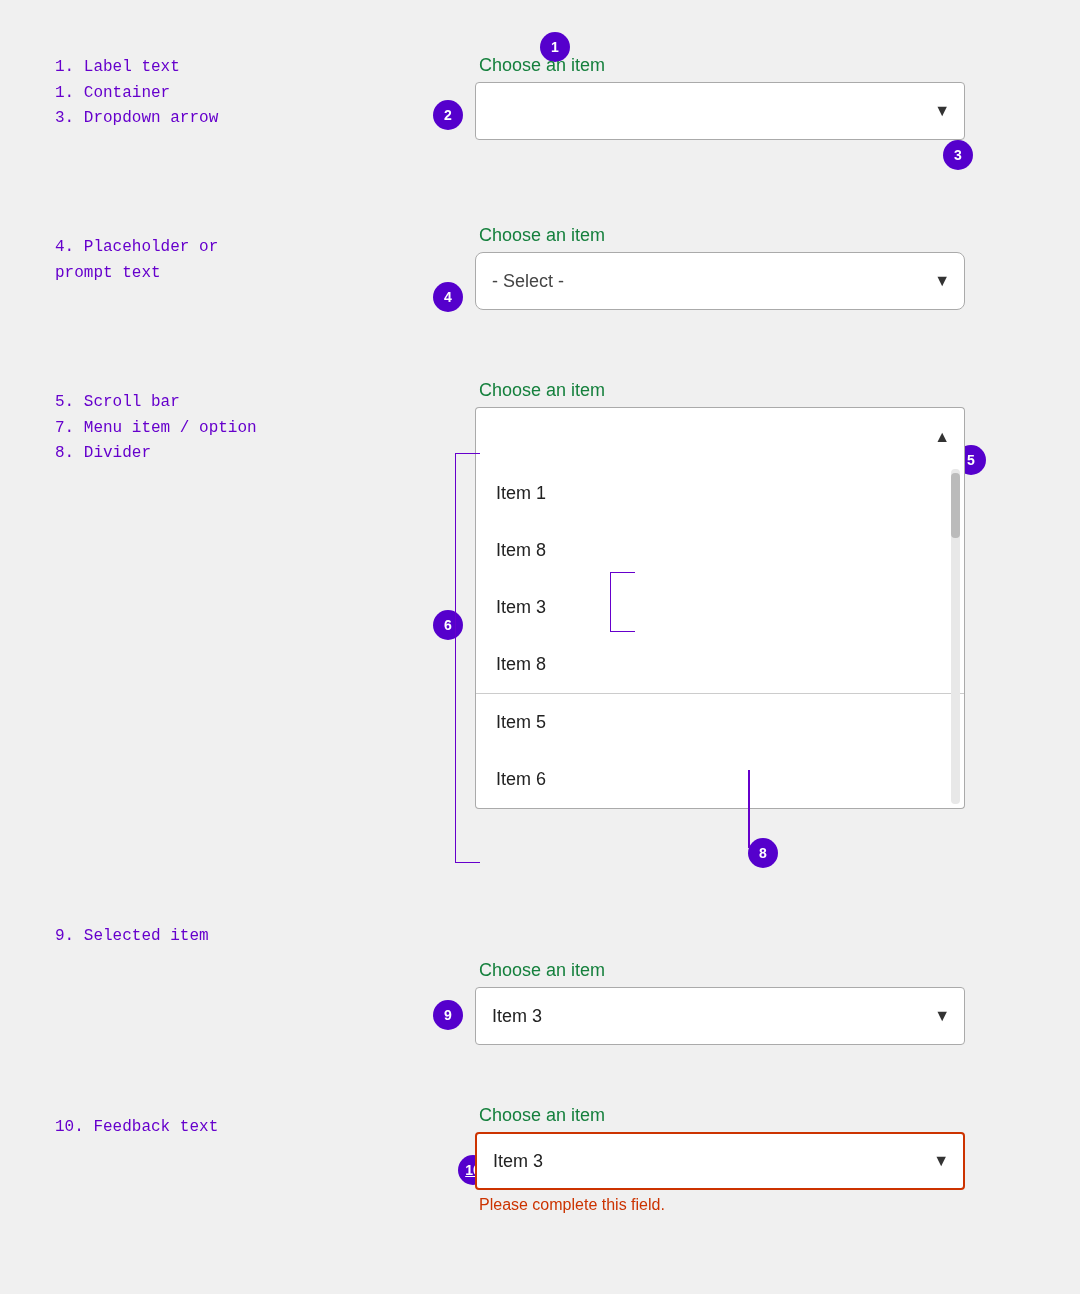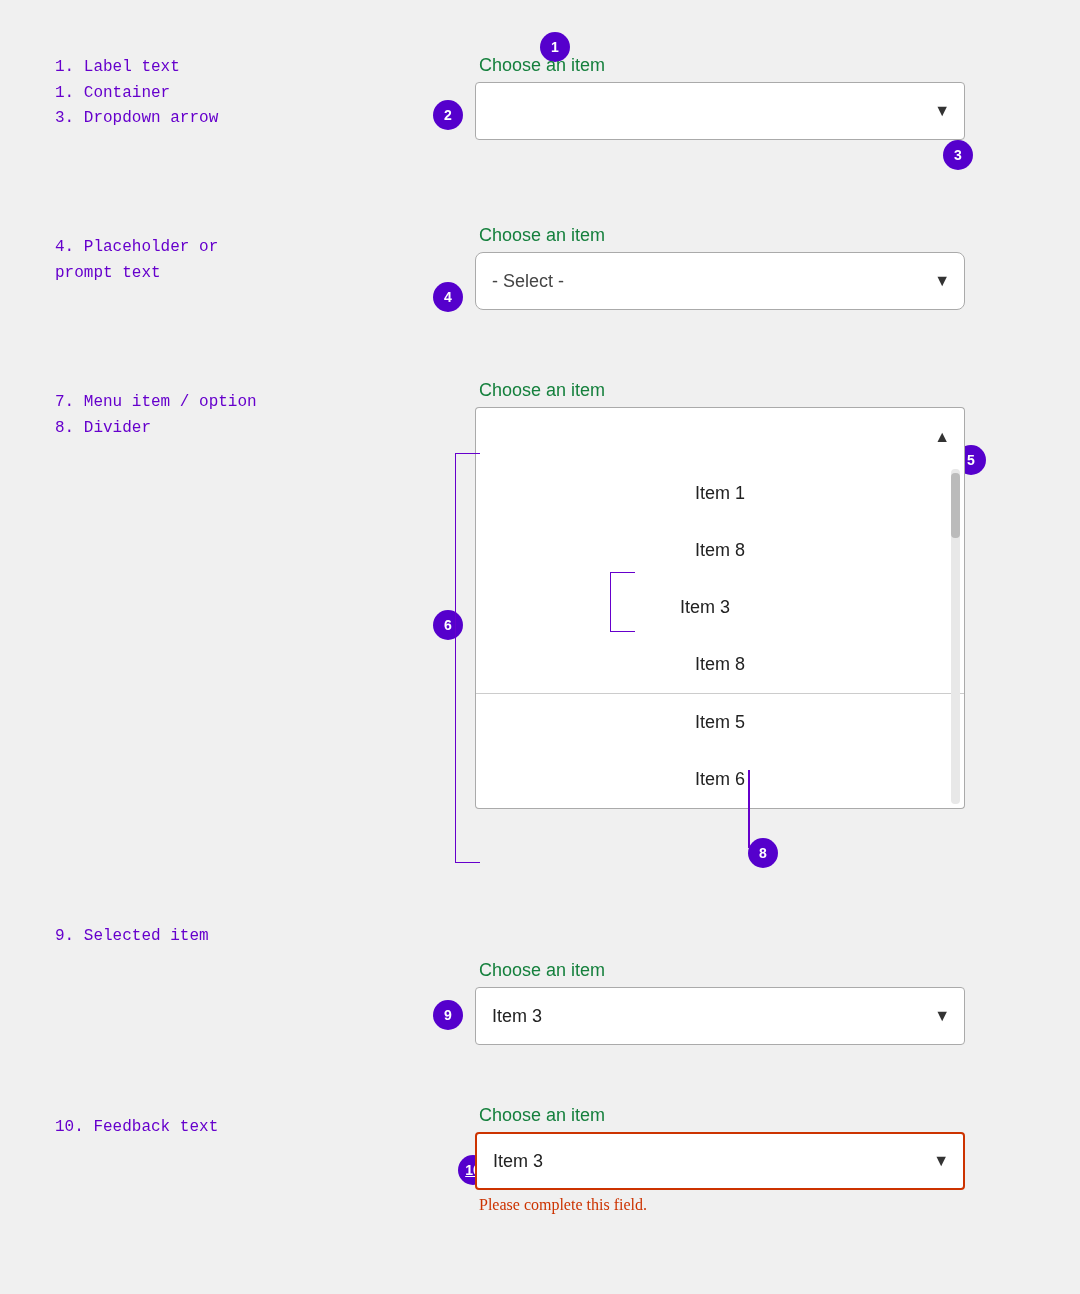--- a/index.html
+++ b/index.html
@@ -86,21 +86,20 @@
       border: none;
       border-top: 1.5px solid #ccc;
       margin: 0;
     }
 
     .feedback-text {
       font-size: 16px;
       color: #cc3300;
       margin-top: 6px;
       padding-left: 4px;
-      font-family: Liberation Serif, serif;
     }
   </style>
 </head>
 <body>
 
 <div style="position: relative; width: 1080px; min-height: 1294px; background: #f0f0f0;">
 
   <div class="badge" style="left: 540px; top: 32px;">1</div>
 
   <div class="badge" style="left: 433px; top: 100px;">2</div>
@@ -141,32 +140,33 @@
 
   <div style="position: absolute; left: 475px; top: 225px;">
     <div class="dropdown-label">Choose an item</div>
     <div class="dropdown-box" style="border: 1.5px solid #aaa; border-radius: 8px; width: 490px; height: 58px;">
       <span class="placeholder-text">- Select -</span>
       <span class="dropdown-arrow">▼</span>
     </div>
   </div>
 
   <div style="position: absolute; left: 55px; top: 390px;">
+    <div class="annotation-text">5.  Scroll bar</div>
     <div class="annotation-text">7.  Menu item / option</div>
     <div class="annotation-text">8.  Divider</div>
   </div>
 
   <div style="position: absolute; left: 475px; top: 380px;">
     <div class="dropdown-label">Choose an item</div>
 
     <div style="width: 490px; height: 58px; border: 1.5px solid #aaa; border-bottom: none; border-radius: 4px 4px 0 0; background: white; display: flex; align-items: center; padding: 0 16px; position: relative;">
       <span class="dropdown-arrow">▲</span>
     </div>
 
-    <div style="width: 490px; border: 1.5px solid #aaa; border-top: none; border-radius: 0 0 4px 4px; background: white; position: relative; overflow: hidden; text-align: center;">
+    <div style="width: 490px; border: 1.5px solid #aaa; border-top: none; border-radius: 0 0 4px 4px; background: white; position: relative; overflow: hidden;">
 
       <div style="position: absolute; right: 4px; top: 4px; width: 9px; height: calc(100% - 8px); background: #e8e8e8; border-radius: 4px;">
         <div style="width: 9px; height: 65px; background: #bbb; border-radius: 4px; position: absolute; top: 4px;"></div>
       </div>
 
       <div class="menu-item">Item 1</div>
       <div class="menu-item">Item 8</div>
       <div class="menu-item" style="padding-right: 50px;">Item 3</div>
       <div class="menu-item">Item 8</div>
       <hr class="divider-line">

